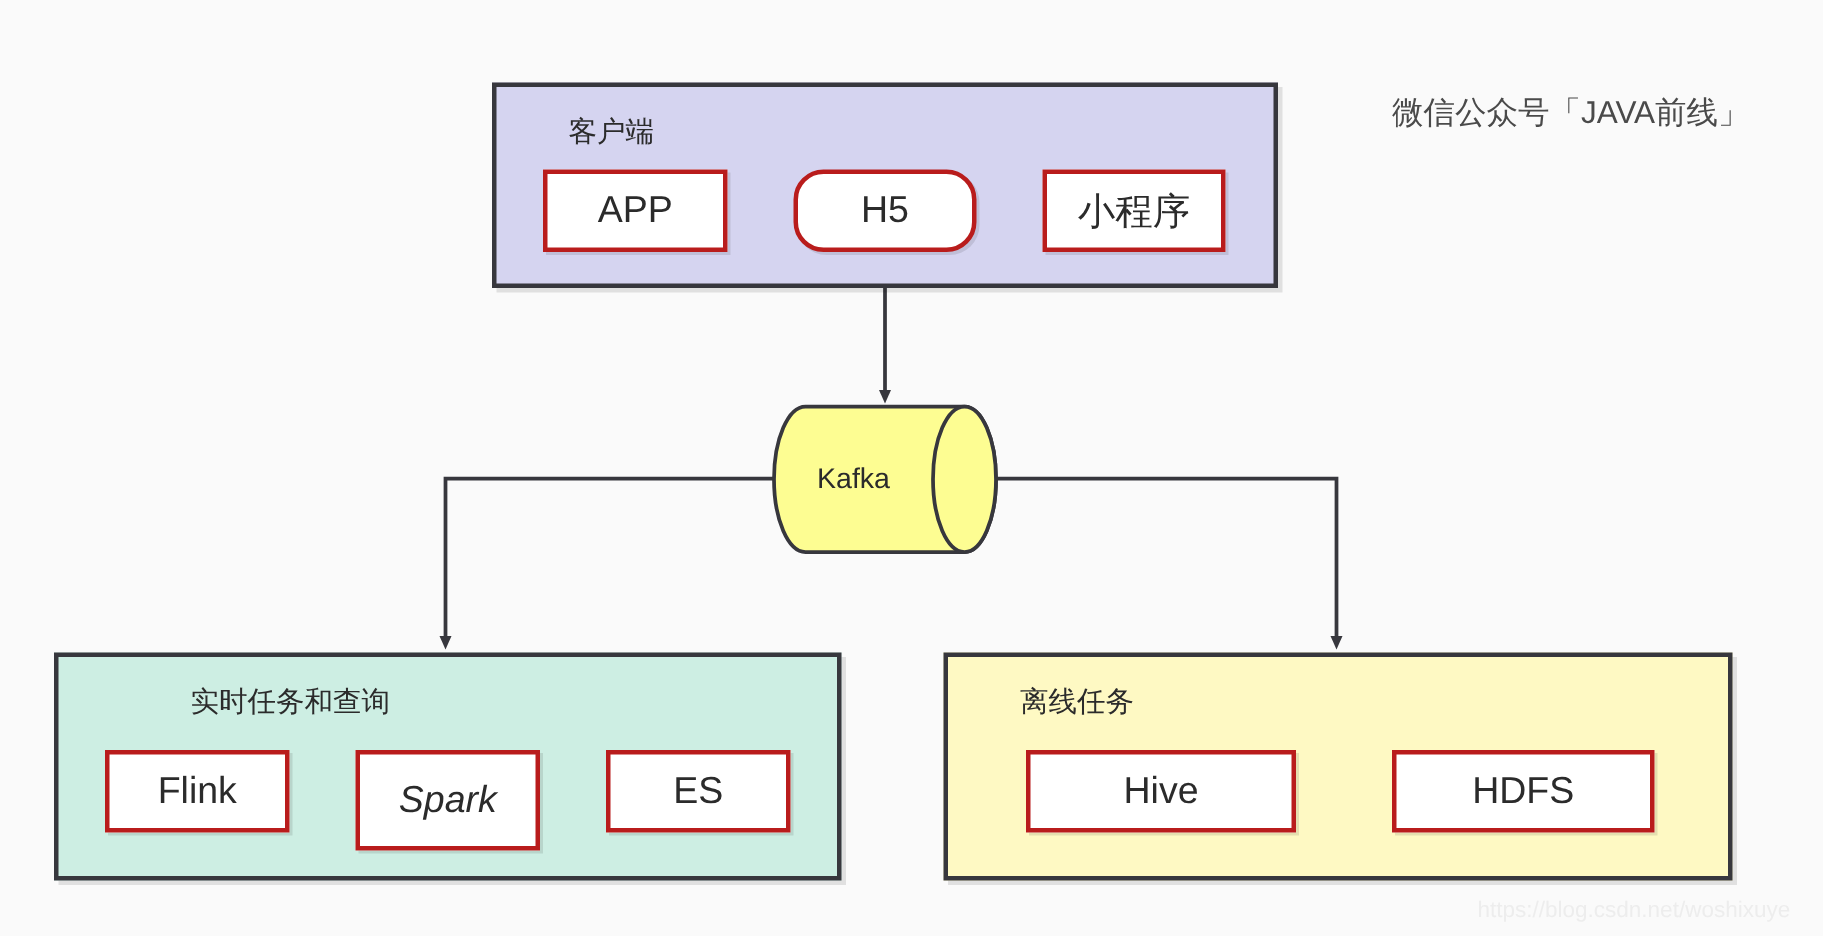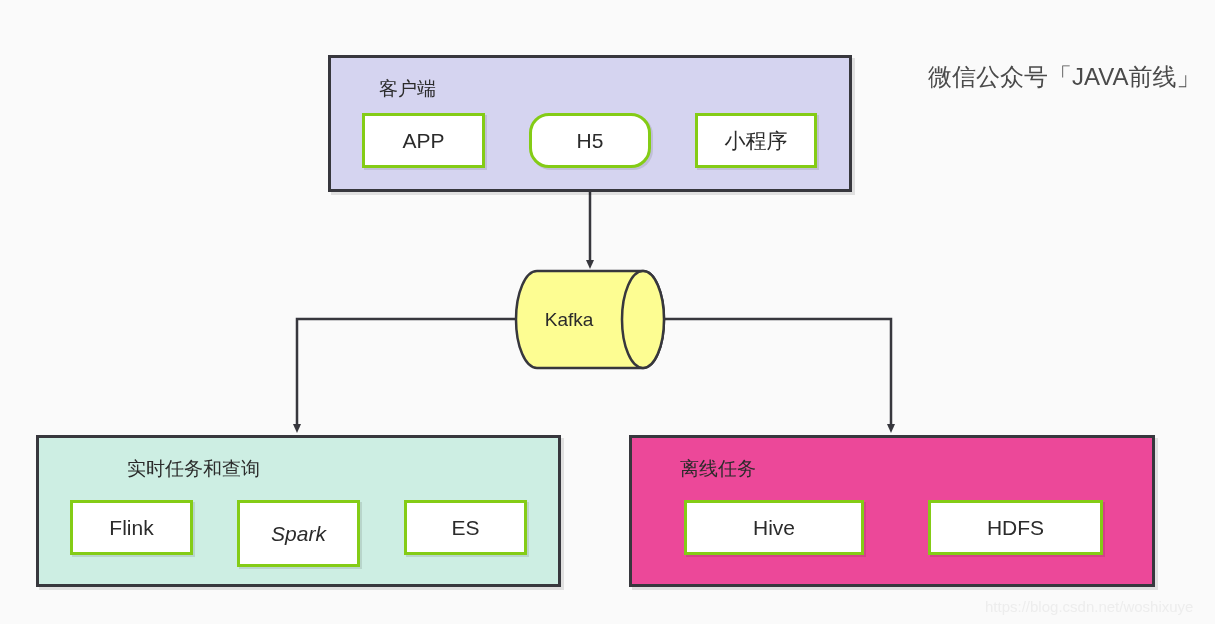--- a/index.html
+++ b/index.html
@@ -38,42 +38,42 @@
     color: #2b2b2b;
     font-size: 19px;
     line-height: 22px;
     white-space: nowrap;
     margin-left: 48px;
   }
   .leaf-box {
     position: absolute;
     box-sizing: border-box;
     background: #ffffff;
-    border: 3px solid #84cc16;
+    border: 3px solid #b91c1c;
     display: flex;
     align-items: center;
     justify-content: center;
     color: #2b2b2b;
-    font-size: 21px;
+    font-size: 25px;
     box-shadow: 2px 2px 0 rgba(0,0,0,0.10);
   }
   .cyl-label {
     position: absolute;
     display: flex;
     align-items: center;
     justify-content: center;
     color: #2b2b2b;
     font-size: 19px;
     pointer-events: none;
     border-radius: 11px;
   }
   .brand-watermark {
     position: absolute;
     color: #4a4a4a;
-    font-size: 24px;
+    font-size: 21px;
     white-space: nowrap;
   }
   .url-watermark {
     position: absolute;
     color: #ededed;
     font-size: 15px;
     white-space: nowrap;
   }
 </style>
 </head>
@@ -108,21 +108,21 @@
       </div>
       <div class="leaf-box" style="left: 362px; top: 113px; width: 123px; height: 55px;">APP</div>
       <div class="leaf-box" style="left: 529px; top: 113px; width: 122px; height: 55px; border-radius: 20px;">H5</div>
       <div class="leaf-box" style="left: 695px; top: 113px; width: 122px; height: 55px;">小程序</div>
       <div class="group-box" style="left: 36px; top: 435px; width: 525px; height: 152px; background: rgb(205, 238, 227);">
         <div class="group-title" style="top: 20px; padding-left: 40px;">实时任务和查询</div>
       </div>
       <div class="leaf-box" style="left: 70px; top: 500px; width: 123px; height: 55px;">Flink</div>
       <div class="leaf-box" style="left: 237px; top: 500px; width: 123px; height: 67px; font-style: italic;">Spark</div>
       <div class="leaf-box" style="left: 404px; top: 500px; width: 123px; height: 55px;">ES</div>
-      <div class="group-box" style="left: 629px; top: 435px; width: 526px; height: 152px; background: #ec4899;">
+      <div class="group-box" style="left: 629px; top: 435px; width: 526px; height: 152px; background: #fef9c3;">
         <div class="group-title" style="top: 20px;">离线任务</div>
       </div>
       <div class="leaf-box" style="left: 684px; top: 500px; width: 180px; height: 55px;">Hive</div>
       <div class="leaf-box" style="left: 928px; top: 500px; width: 175px; height: 55px;">HDFS</div>
     </div>
 
   <div class="brand-watermark" style="left:928px; top:61px;">微信公众号「JAVA前线」</div>
 
   <div class="url-watermark" style="left:985px; top:598px;">https://blog.csdn.net/woshixuye</div>
 

